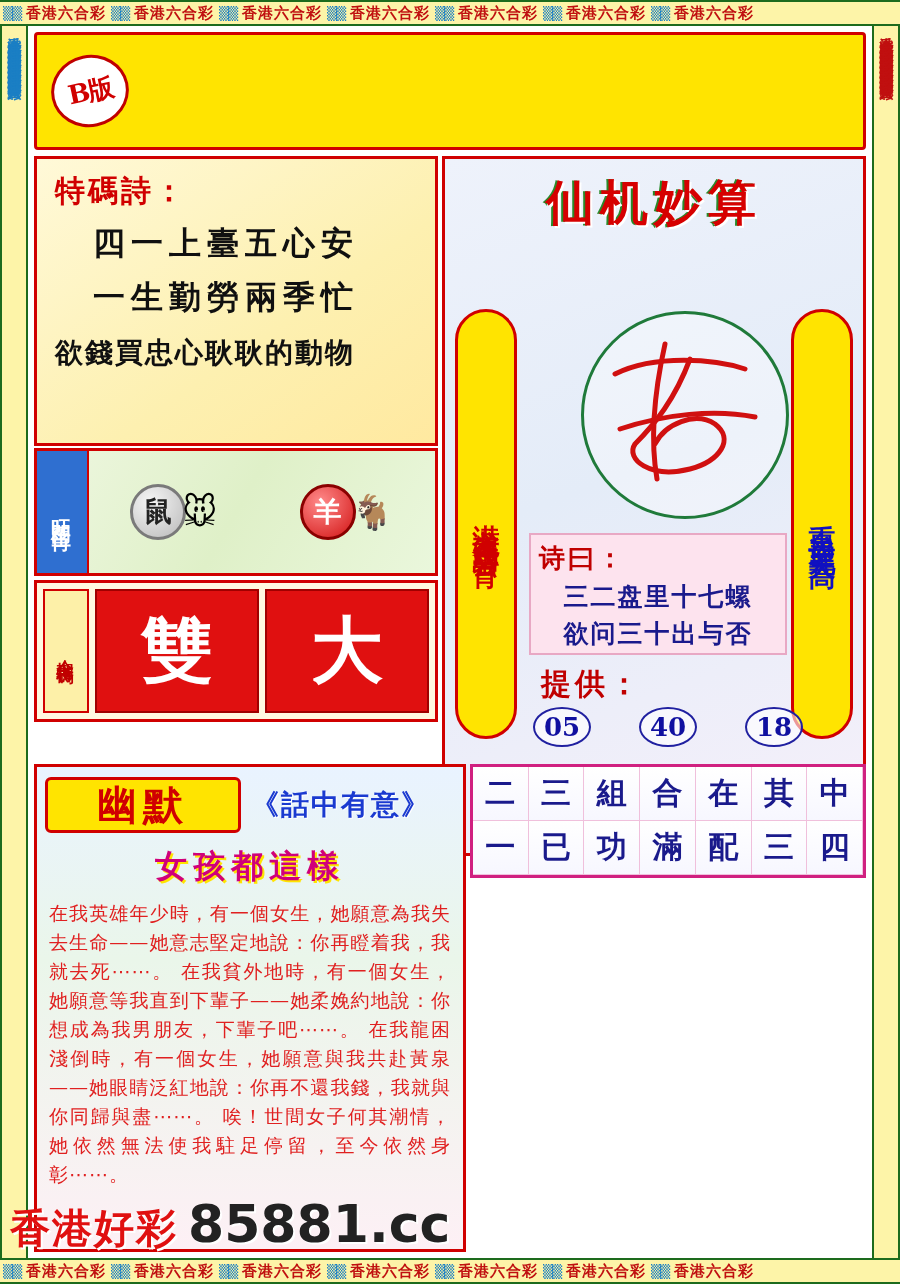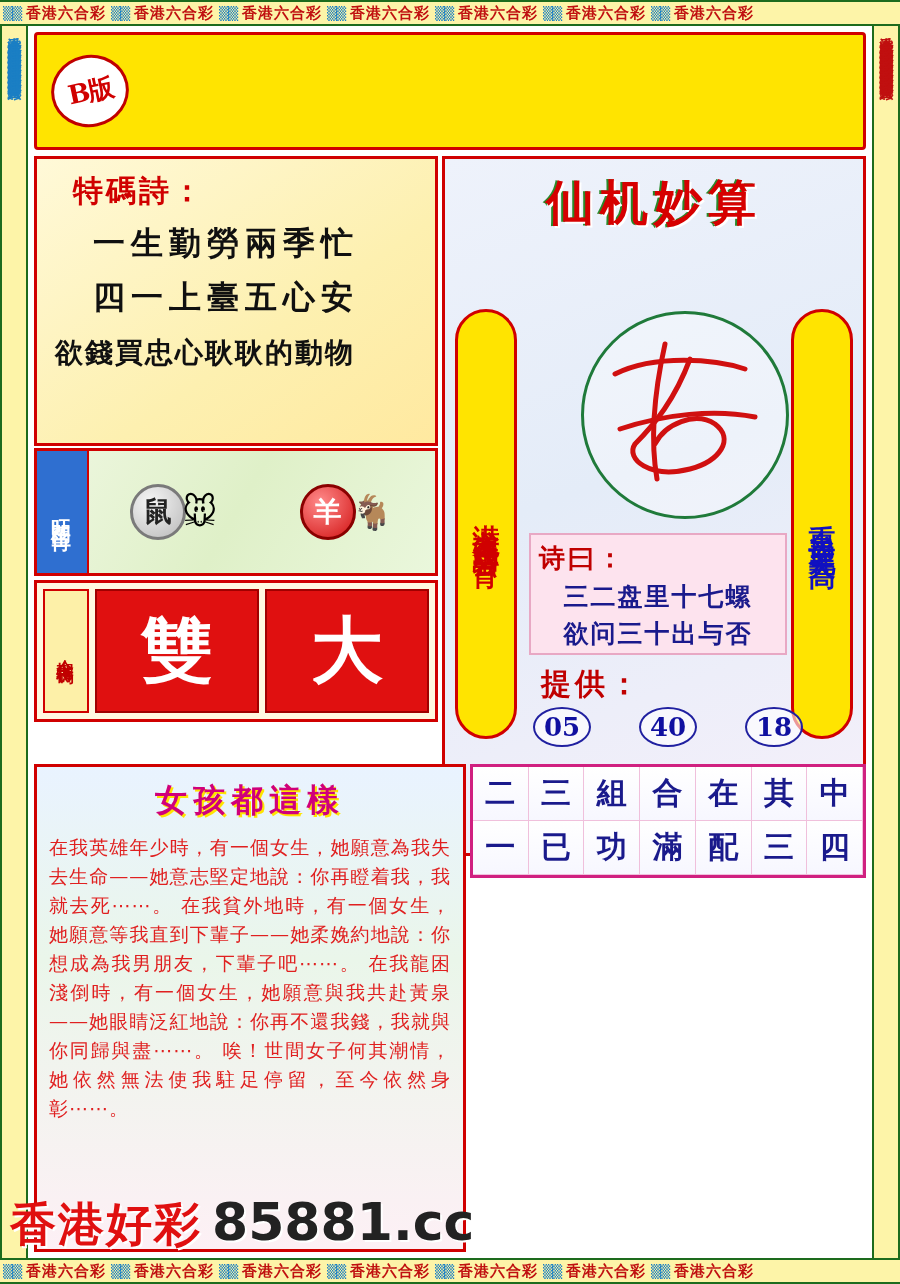--- a/index.html
+++ b/index.html
@@ -101,21 +101,21 @@
   
   .poem-box {
     position: absolute; left: 4px; top: 128px;
     width: 404px; height: 290px;
     background: linear-gradient(145deg,#fff9d8 0%, #fdf0b0 60%, #ffe9a0 100%);
     border: 3px solid #d00000;
   }
   .poem-label {
     font-family: "DejaVu Serif", "Liberation Serif", serif;
     color: #d00000; font-size: 30px; font-weight: bold;
-    margin: 12px 0 0 36px; letter-spacing: 3px;
+    margin: 12px 0 0 18px; letter-spacing: 3px;
   }
   .poem-line {
     font-family: "DejaVu Serif", "Liberation Serif", serif;
     color: #101010; font-size: 32px; font-weight: bold;
     margin: 10px 0 0 56px; letter-spacing: 6px;
   }
   .poem-label2 {
     font-family: "DejaVu Serif", "Liberation Serif", serif;
     color: #d00000; font-size: 30px; font-weight: bold;
     margin: 12px 0 0 18px; letter-spacing: 3px;
@@ -336,21 +336,21 @@
   }
 
   
   .watermark {
     position: absolute; left: 10px; bottom: 28px;
     display: flex; align-items: baseline; gap: 10px;
     z-index: 20;
   }
   .wm-cn {
     font-family: "DejaVu Serif","Liberation Serif",serif;
-    font-size: 46px; font-weight: bold; color: #e01010;
+    font-size: 40px; font-weight: bold; color: #e01010;
     text-shadow: 2px 2px 0 #ffffff;
     letter-spacing: 2px;
   }
   .wm-url {
     font-family: "DejaVu Sans","Liberation Sans",sans-serif;
     font-size: 52px; font-weight: bold; color: #222222;
     text-shadow: 2px 2px 0 #ffffff;
   }
 </style>
 </head>
@@ -402,22 +402,22 @@
   <div id="content">
 
     <div class="title-banner">
       <div class="title-badge">
         <span>B版</span>
       </div>
     </div>
 
     <div class="poem-box">
       <div class="poem-label">特碼詩：</div>
+      <div class="poem-line">四一上臺五心安</div>
       <div class="poem-line">一生勤勞兩季忙</div>
-      <div class="poem-line">四一上臺五心安</div>
       <div class="poem-line2">欲錢買忠心耿耿的動物</div>
     </div>
 
     <div class="zodiac-box">
       <div class="zodiac-tag">旺門生肖</div>
       <div class="zodiac-items">
         <div class="zodiac-item">
           <div class="zodiac-row">
             <div class="zodiac-ball rat">鼠</div>
             <div class="zodiac-pic">🐭</div>
@@ -477,20 +477,24 @@
       <div class="grid-cell">一</div>
       <div class="grid-cell">已</div>
       <div class="grid-cell">功</div>
       <div class="grid-cell">滿</div>
       <div class="grid-cell">配</div>
       <div class="grid-cell">三</div>
       <div class="grid-cell">四</div>
     </div>
 
     <div class="humor-box">
+      <div class="humor-head">
+        <div class="humor-tag">幽默</div>
+        <div class="humor-sub">《話中有意》</div>
+      </div>
       <div class="humor-title">女孩都這樣</div>
       <div class="humor-body">在我英雄年少時，有一個女生，她願意為我失去生命——她意志堅定地說：你再瞪着我，我就去死⋯⋯。  在我貧外地時，有一個女生，她願意等我直到下輩子——她柔娩約地說：你想成為我男朋友，下輩子吧⋯⋯。  在我龍困淺倒時，有一個女生，她願意與我共赴黃泉——她眼睛泛紅地說：你再不還我錢，我就與你同歸與盡⋯⋯。  唉！世間女子何其潮情，她依然無法使我駐足停留，至今依然身彰⋯⋯。</div>
     </div>
 
   </div>
 
   <div class="watermark">
     <span class="wm-cn">香港好彩</span>
     <span class="wm-url">85881.cc</span>
   </div>

